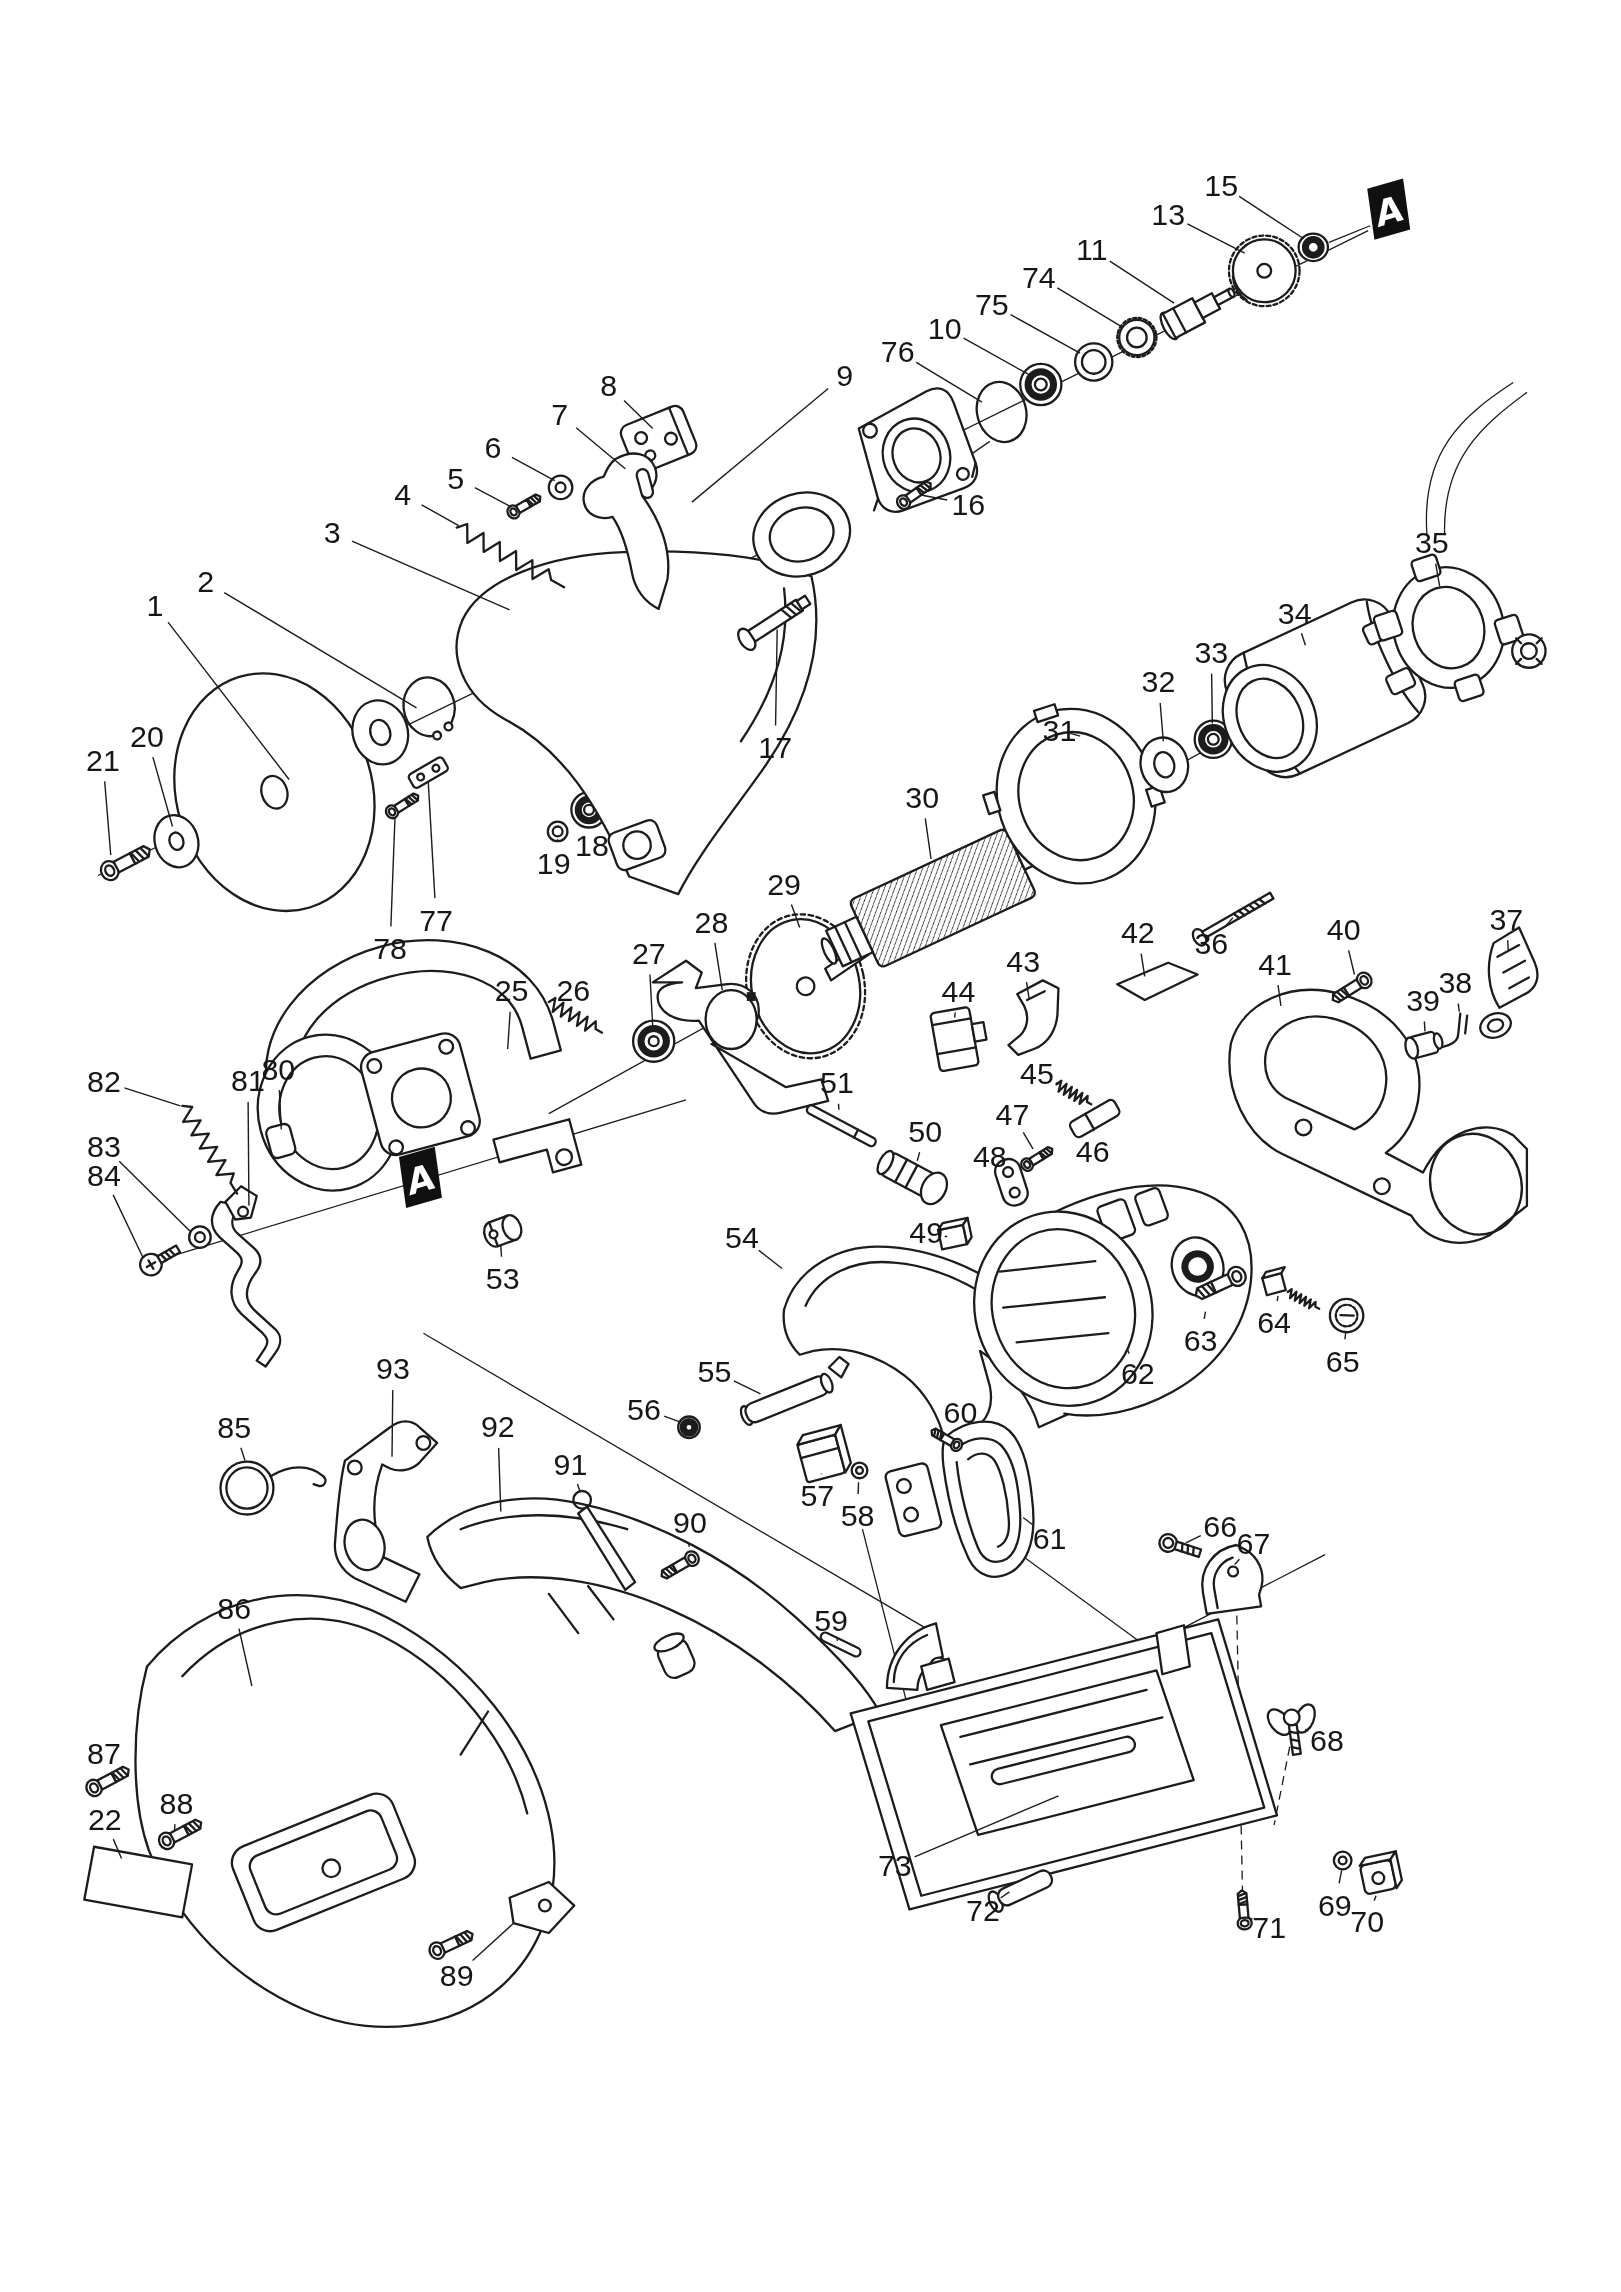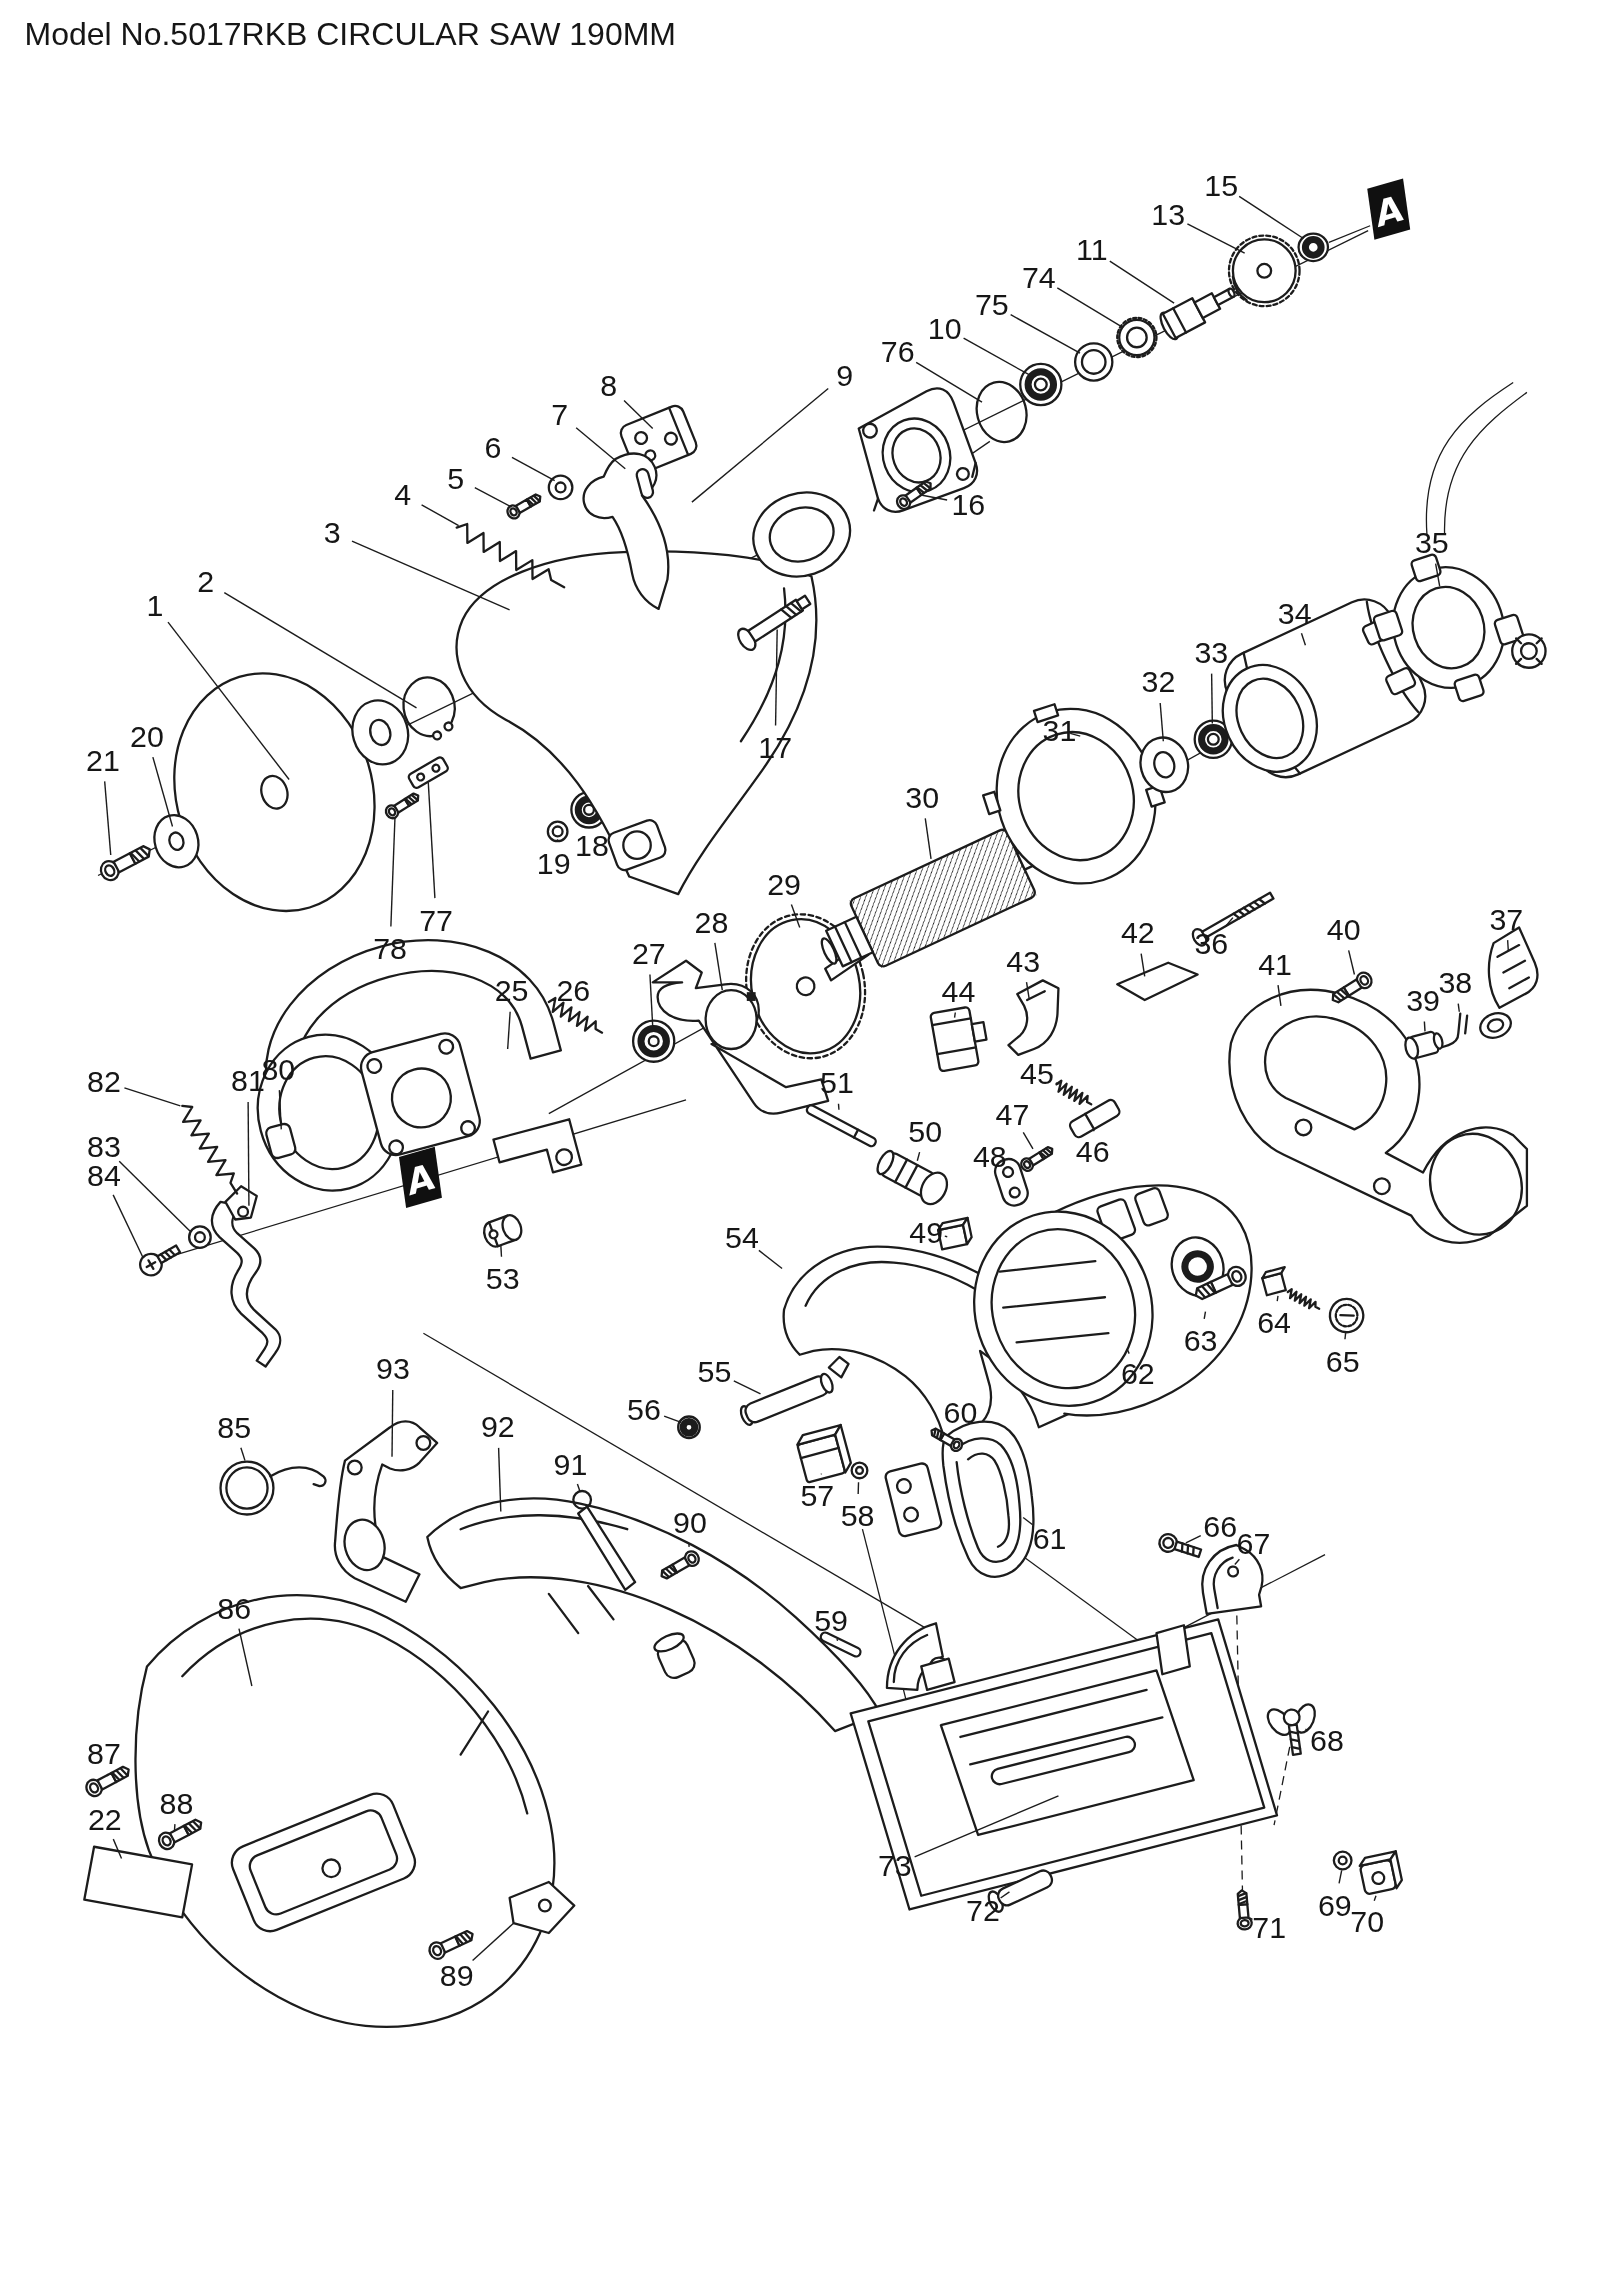--- a/index.html
+++ b/index.html
@@ -20,21 +20,20 @@
   svg .plabel { font-family:"Liberation Sans", sans-serif; font-size:31px; fill:#161616;
                 text-anchor:middle; dominant-baseline:central; }
   svg .mk-rect { fill:#101010; }
   svg .mk-text { font-family:"DejaVu Sans", sans-serif; font-size:36px; font-weight:bold;
                  fill:#ffffff; text-anchor:middle; dominant-baseline:central; }
 </style>
 </head>
 <body>
 
 <div class="canvas">
-  <div class="title">Model No.5017RKB CIRCULAR SAW 190MM</div>
 
   <svg class="diagram" width="1621" height="2293" viewBox="0 0 1654 2339">
     <defs>
       <pattern id="hatch" patternUnits="userSpaceOnUse" width="7" height="7">
         <path d="M0,7 L7,0" stroke="#1c1c1c" stroke-width="1"></path>
       </pattern>
       <g id="scrw">
         <ellipse class="s" rx="8" ry="9"></ellipse>
         <ellipse class="s" rx="4" ry="5"></ellipse>
         <rect class="s" x="7" y="-5.5" width="17" height="11"></rect>

